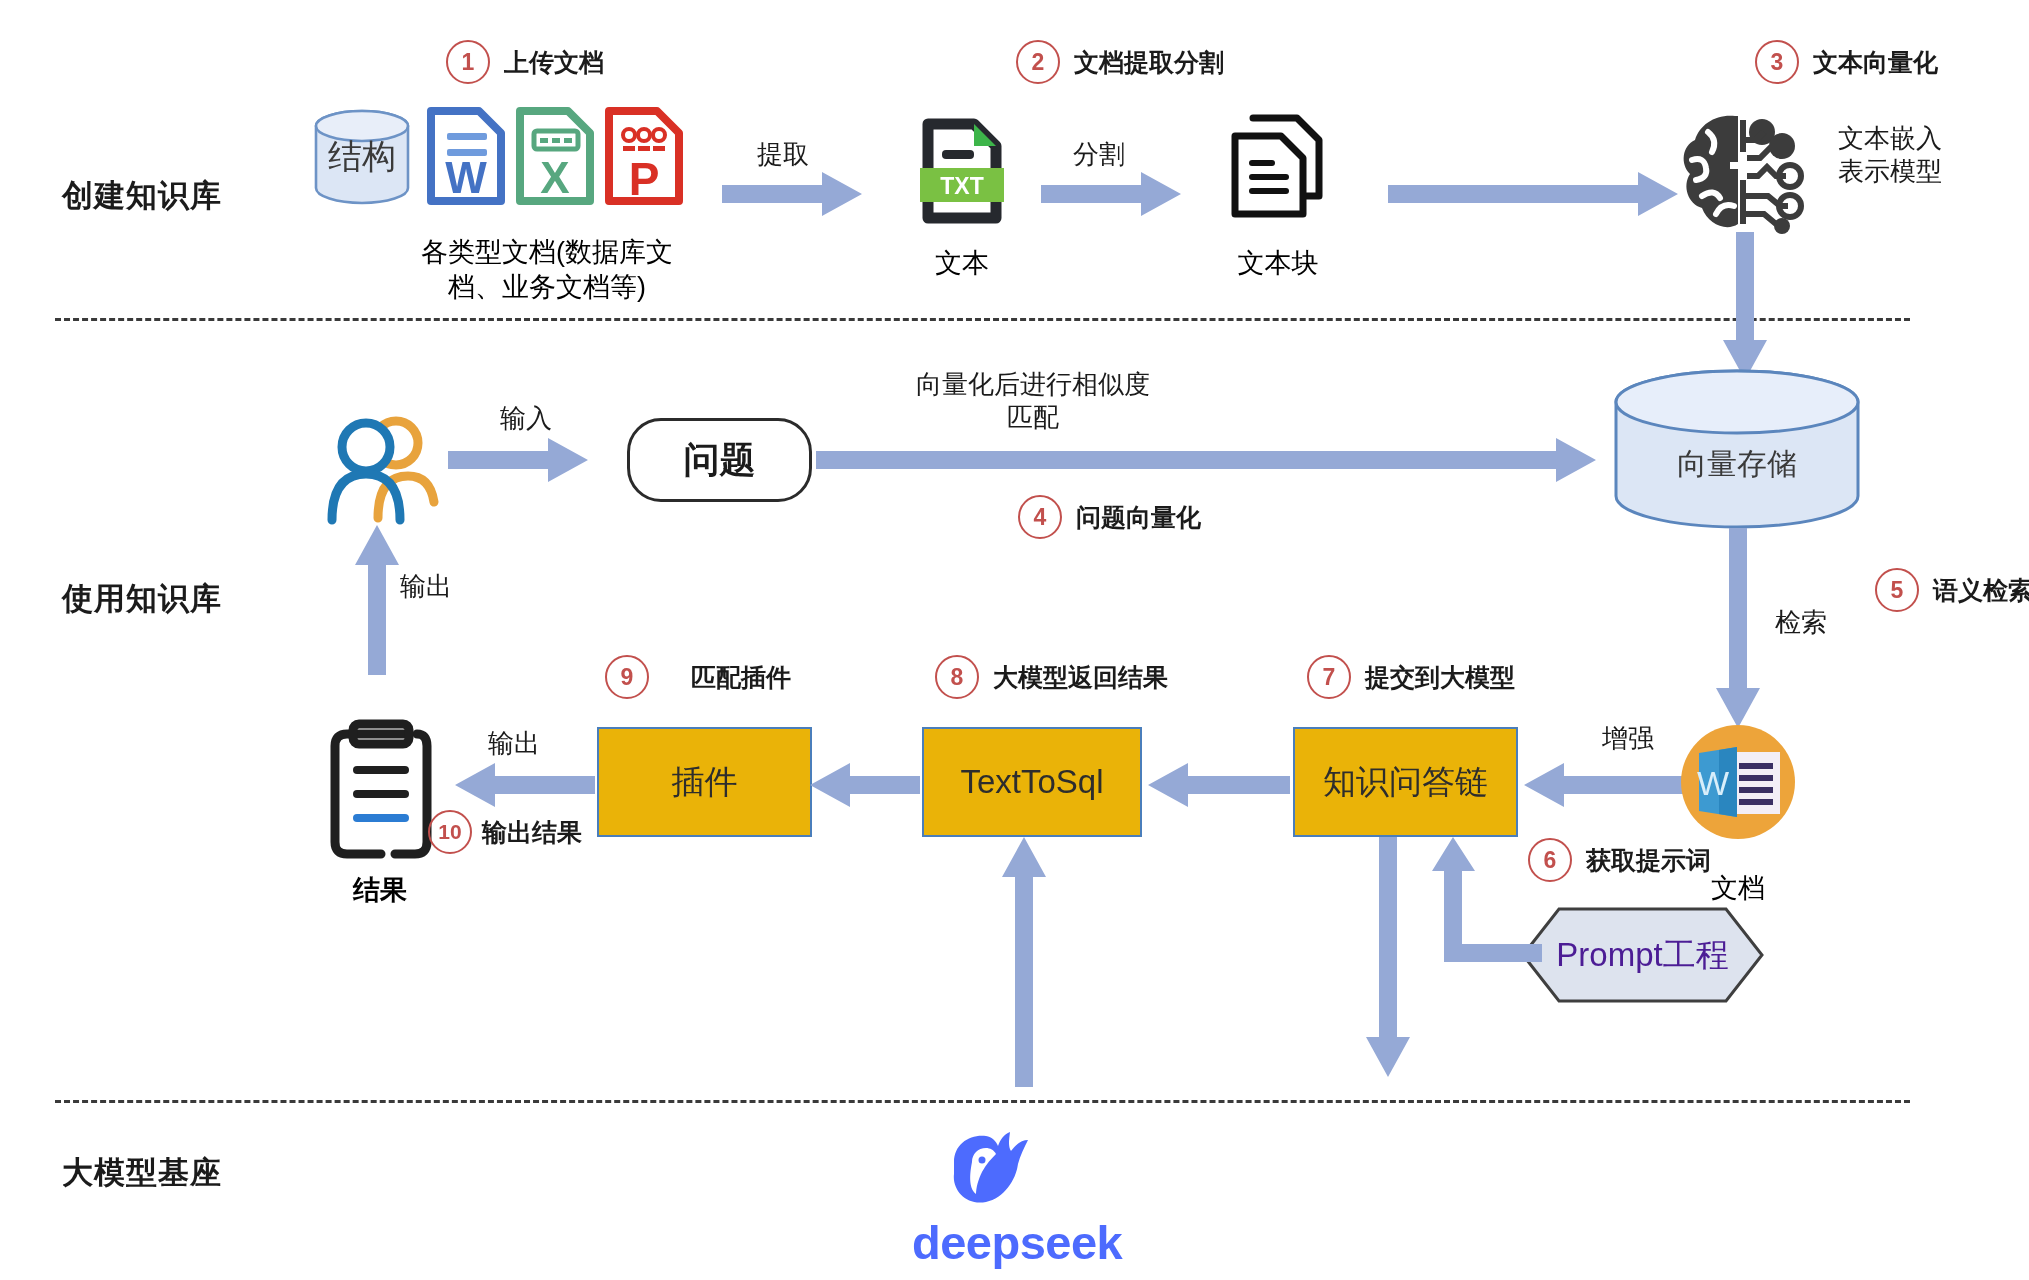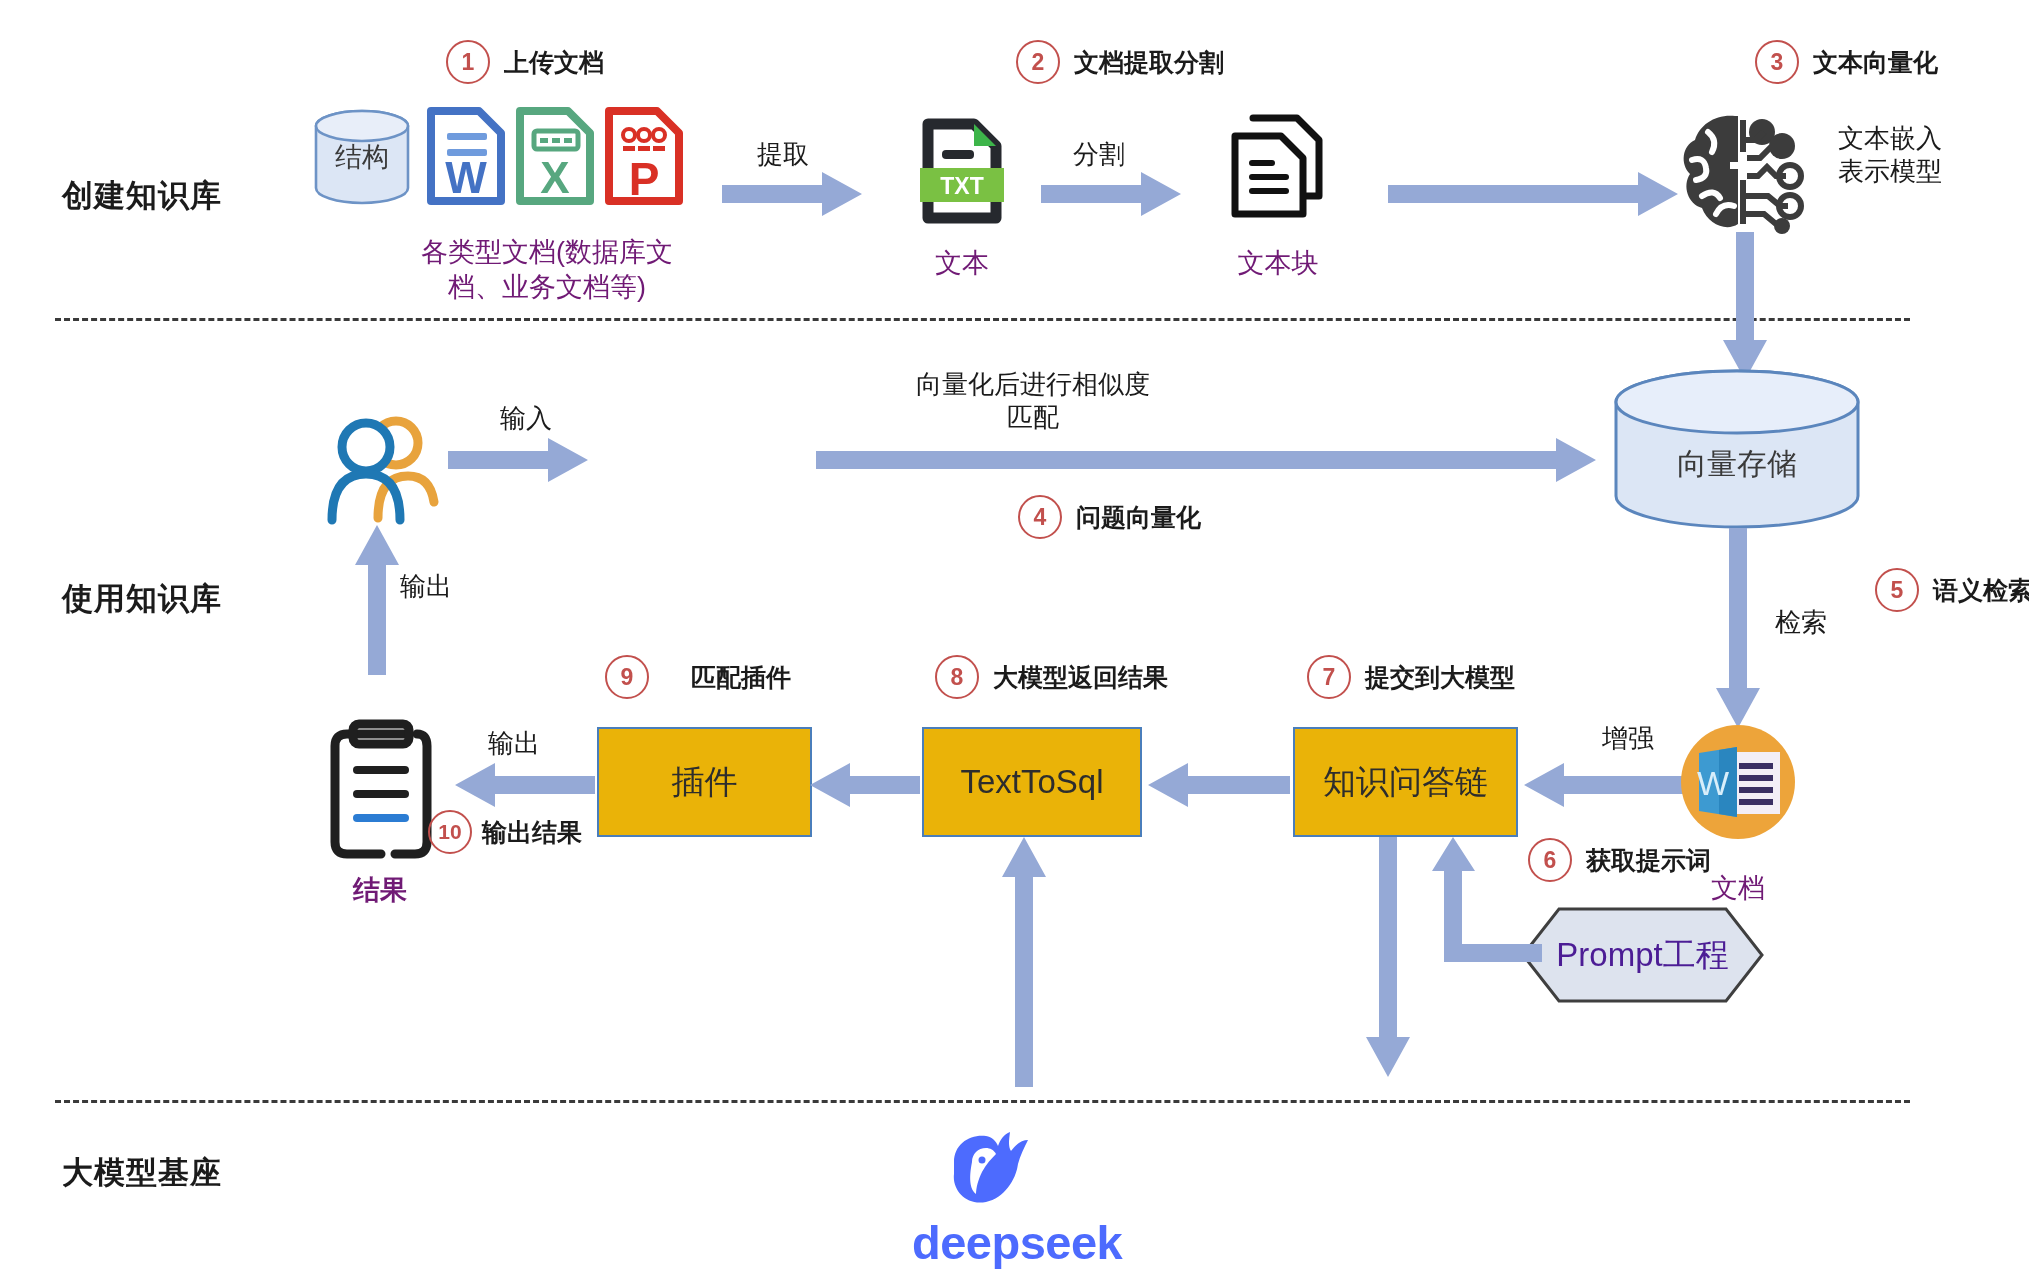--- a/index.html
+++ b/index.html
@@ -29,21 +29,21 @@
     display:flex; align-items:center; justify-content:center;
     flex:0 0 auto;
   }
   .step .slabel{ font-size:25px; font-weight:bold; color:#1b1b1b; }
 
   
   .note{ font-size:26px; color:#1b1b1b; white-space:nowrap; line-height:1.28; }
   .note.c{ text-align:center; }
 
   
-  .cap{ font-size:27px; color:#701a75; text-align:center; white-space:nowrap; }
+  .cap{ font-size:27px; color:#000000; text-align:center; white-space:nowrap; }
   .cap.multi{ white-space:normal; line-height:1.3; }
 
   
   .pbox{
     background:#eab308; border:2px solid #4a7ebb;
     display:flex; align-items:center; justify-content:center;
     font-size:33px; color:#2d2d2d;
   }
 
   
@@ -59,21 +59,21 @@
     position:absolute; inset:0; display:flex; align-items:center;
     justify-content:center; font-size:33px; color:#4c1d95;
   }
 
   
   .cyl{ position:absolute; }
   .cyl .ctext{
     position:absolute; inset:0; display:flex; align-items:center;
     justify-content:center; font-size:30px; color:#3a3a3a;
   }
-  .cyl.small .ctext{ font-size:27px; }
+  .cyl.small .ctext{ font-size:34px; }
 
   
   .ds-word{
     font-size:47px; font-weight:bold; color:#4d6bfe;
     letter-spacing:-0.5px; white-space:nowrap;
   }
 
   svg{ display:block; overflow:visible; }
 </style>
 </head>
@@ -239,20 +239,21 @@
     </svg>
   </div>
 
   <div class="abs note" style="left:500px; top:402px;">输入</div>
   <div class="abs" style="left:448px; top:438px;">
     <svg width="140" height="44" viewBox="0 0 140 44">
       <path d="M0 13 h100 v-13 l40 22 l-40 22 v-13 h-100 Z" fill="#95a9d6"></path>
     </svg>
   </div>
 
+  <div class="abs termbox" style="left:627px; top:418px; width:185px; height:84px;">问题</div>
 
   <div class="abs note c" style="left:868px; top:368px; width:330px;">
     <div>向量化后进行相似度</div>
     <div>匹配</div>
   </div>
 
   <div class="abs" style="left:816px; top:438px;">
     <svg width="780" height="44" viewBox="0 0 780 44">
       <path d="M0 13 h740 v-13 l40 22 l-40 22 v-13 h-740 Z" fill="#95a9d6"></path>
     </svg>

